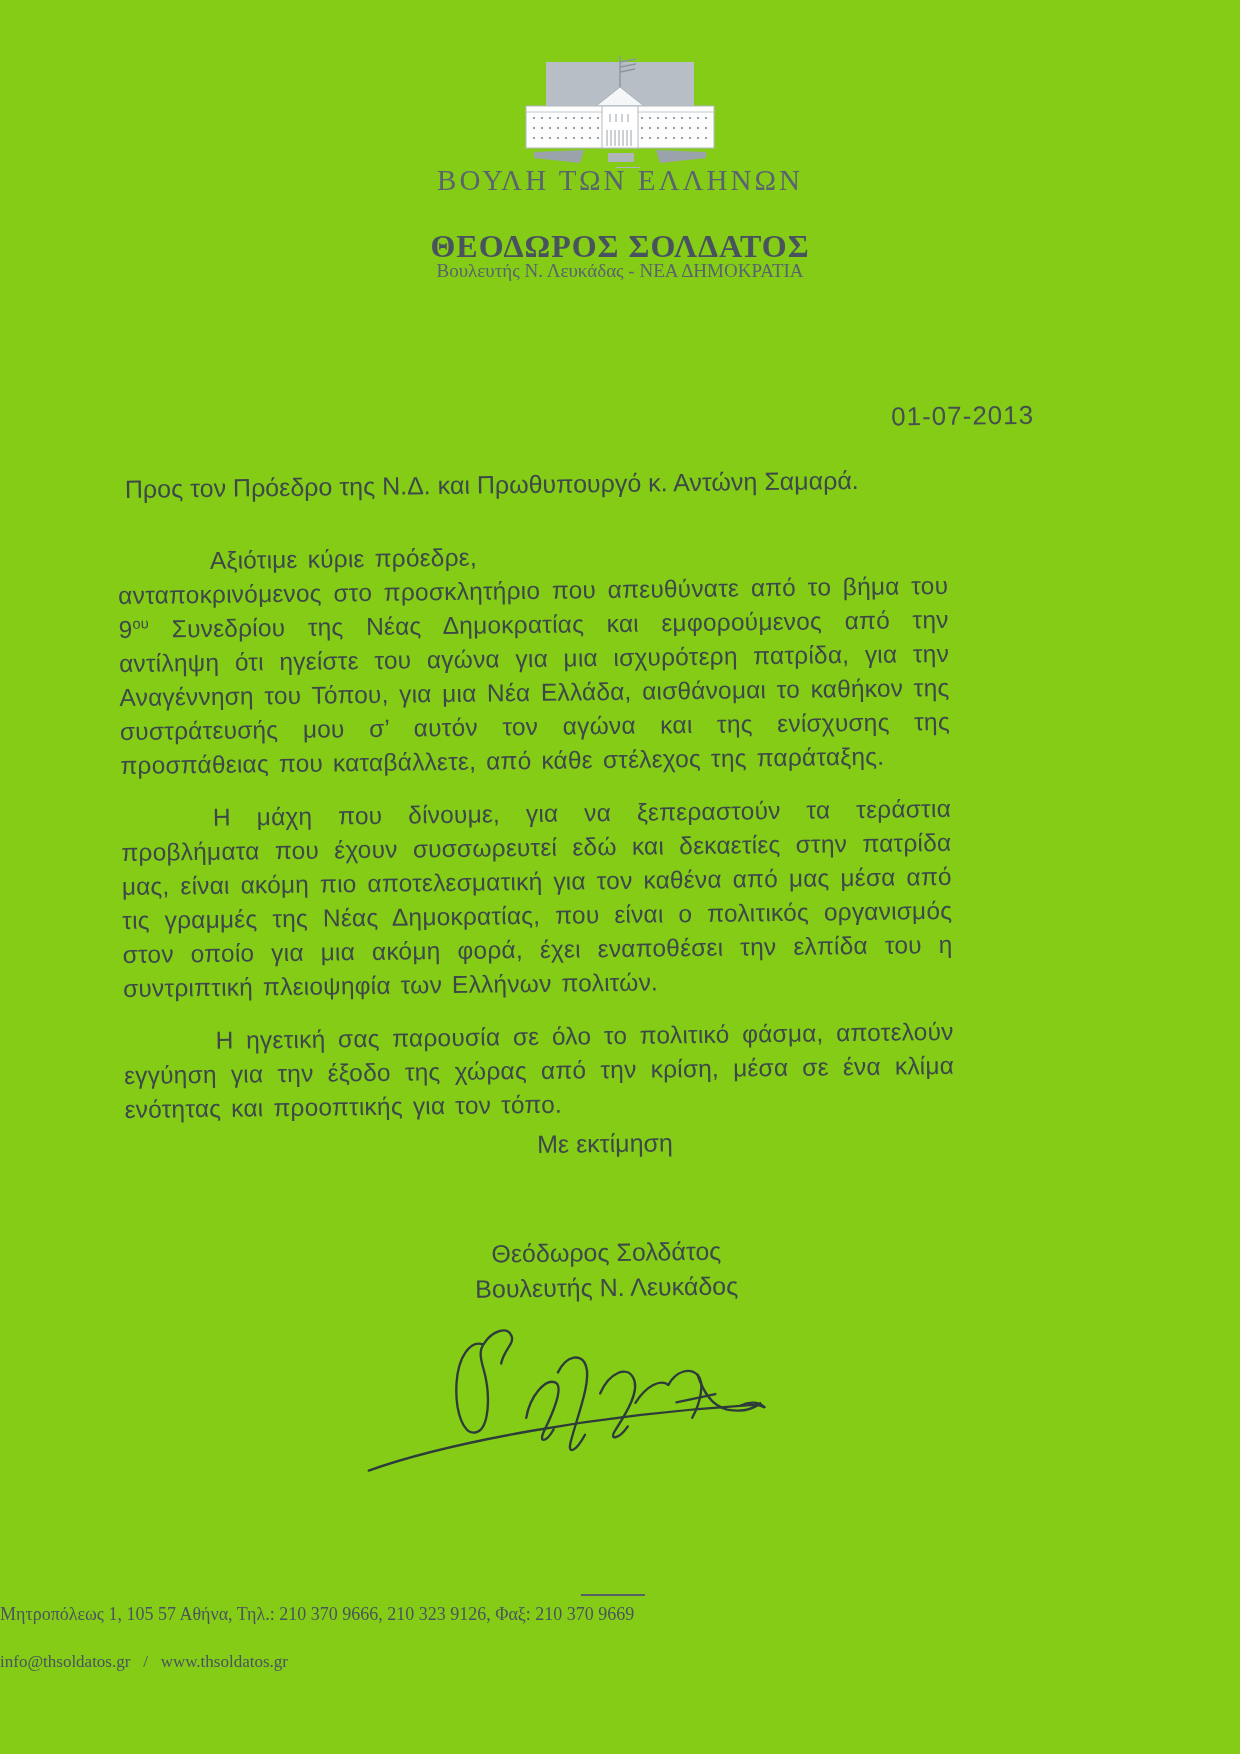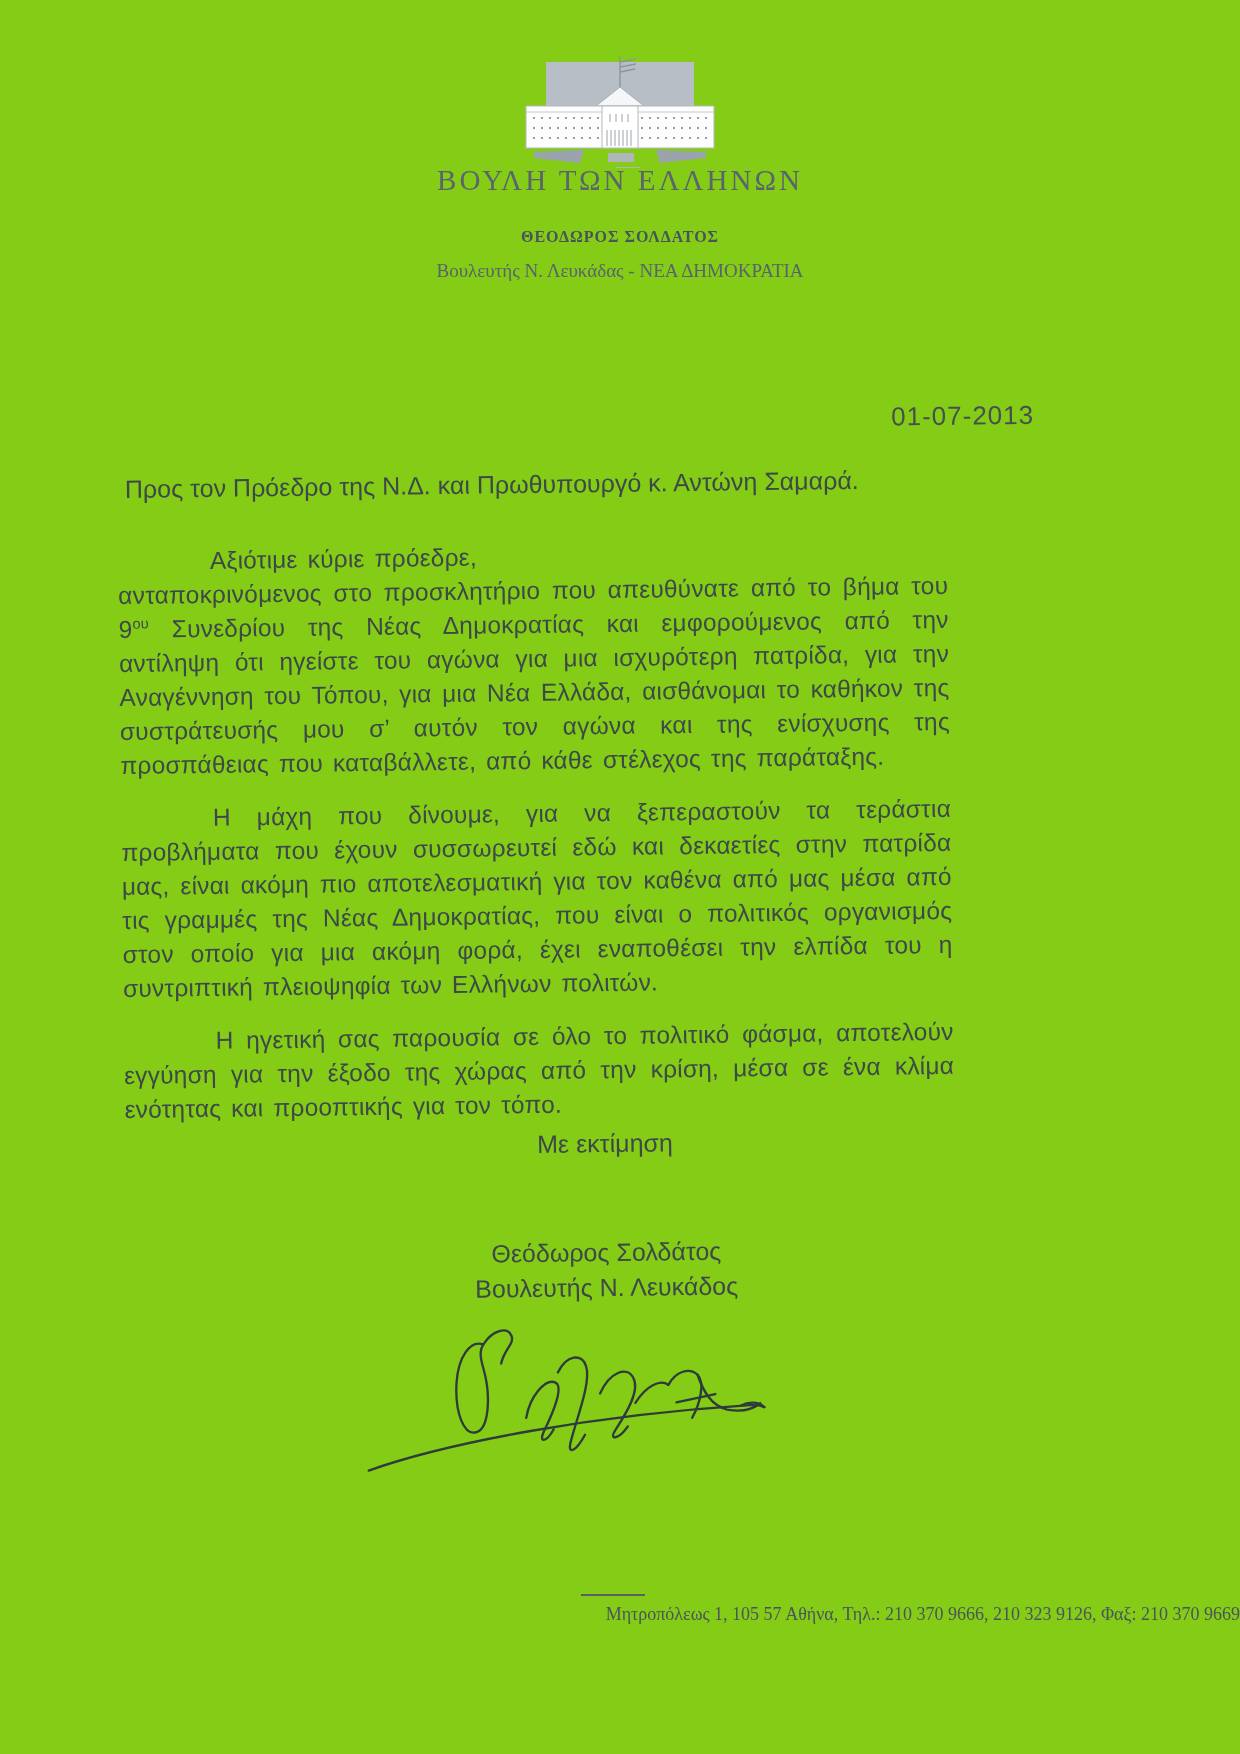--- a/index.html
+++ b/index.html
@@ -16,21 +16,21 @@
   .letterhead{position:absolute;left:0;top:0;width:100%;text-align:center;}
   .logo{position:absolute;left:520px;top:56px;width:200px;height:112px;}
   .institution{
     position:absolute;left:0;top:164px;width:100%;
     font-family:"Liberation Serif",serif;
     font-size:29px;letter-spacing:3px;color:#5a646e;
   }
   .sender-name{
     position:absolute;left:0;top:228px;width:100%;
     font-family:"Liberation Serif",serif;font-weight:bold;
-    font-size:16px;letter-spacing:1px;color:#49535d;
+    font-size:32px;letter-spacing:1px;color:#49535d;
   }
   .sender-title{
     position:absolute;left:0;top:260px;width:100%;
     font-family:Liberation Serif, serif;
     font-size:19px;color:#59636d;
   }
   
   .typed{
     position:absolute;left:0;top:0;width:1240px;height:1754px;
     transform:rotate(-0.7deg);
@@ -63,21 +63,21 @@
     position:absolute;left:122px;top:1236px;width:960px;
     text-align:center;font-size:25px;line-height:35px;
   }
   .signature{position:absolute;left:352px;top:1318px;width:410px;height:180px;}
   
   .footer-rule{
     position:absolute;left:581px;top:1594px;width:64px;height:0;
     border-top:2px solid #57606a;
   }
   .footer-line{
-    position:absolute;left:0;width:100%;text-align:right;
+    position:absolute;left:0;width:100%;text-align:left;
     font-family:"Liberation Serif",serif;font-size:18px;color:#4a545e;
   }
   .f1{top:1604px;}
   .f2{top:1628px;}
   .f3{top:1652px;font-size:17px;}
 </style>
 </head>
 <body>
 
 <div class="page">
@@ -166,14 +166,15 @@
       <path d="M348,58 C354,76 362,90 378,94 C392,97 404,94 412,88"></path>
 
       <path d="M10,152 C92,124 242,98 398,90 C406,89 412,90 416,92"></path>
       <path d="M416,92 C410,86 400,86 392,90"></path>
     </svg>
 
   </div>
 
   <div class="footer-rule"></div>
   <div class="footer-line f1">Μητροπόλεως 1, 105 57 Αθήνα, Τηλ.: 210 370 9666, 210 323 9126, Φαξ: 210 370 9669</div>
+  <div class="footer-line f3"><span>info@thsoldatos.gr</span>&nbsp;&nbsp;&nbsp;<span>/</span>&nbsp;&nbsp;&nbsp;<span>www.thsoldatos.gr</span></div>
 
 </div>
 
 </body></html>

